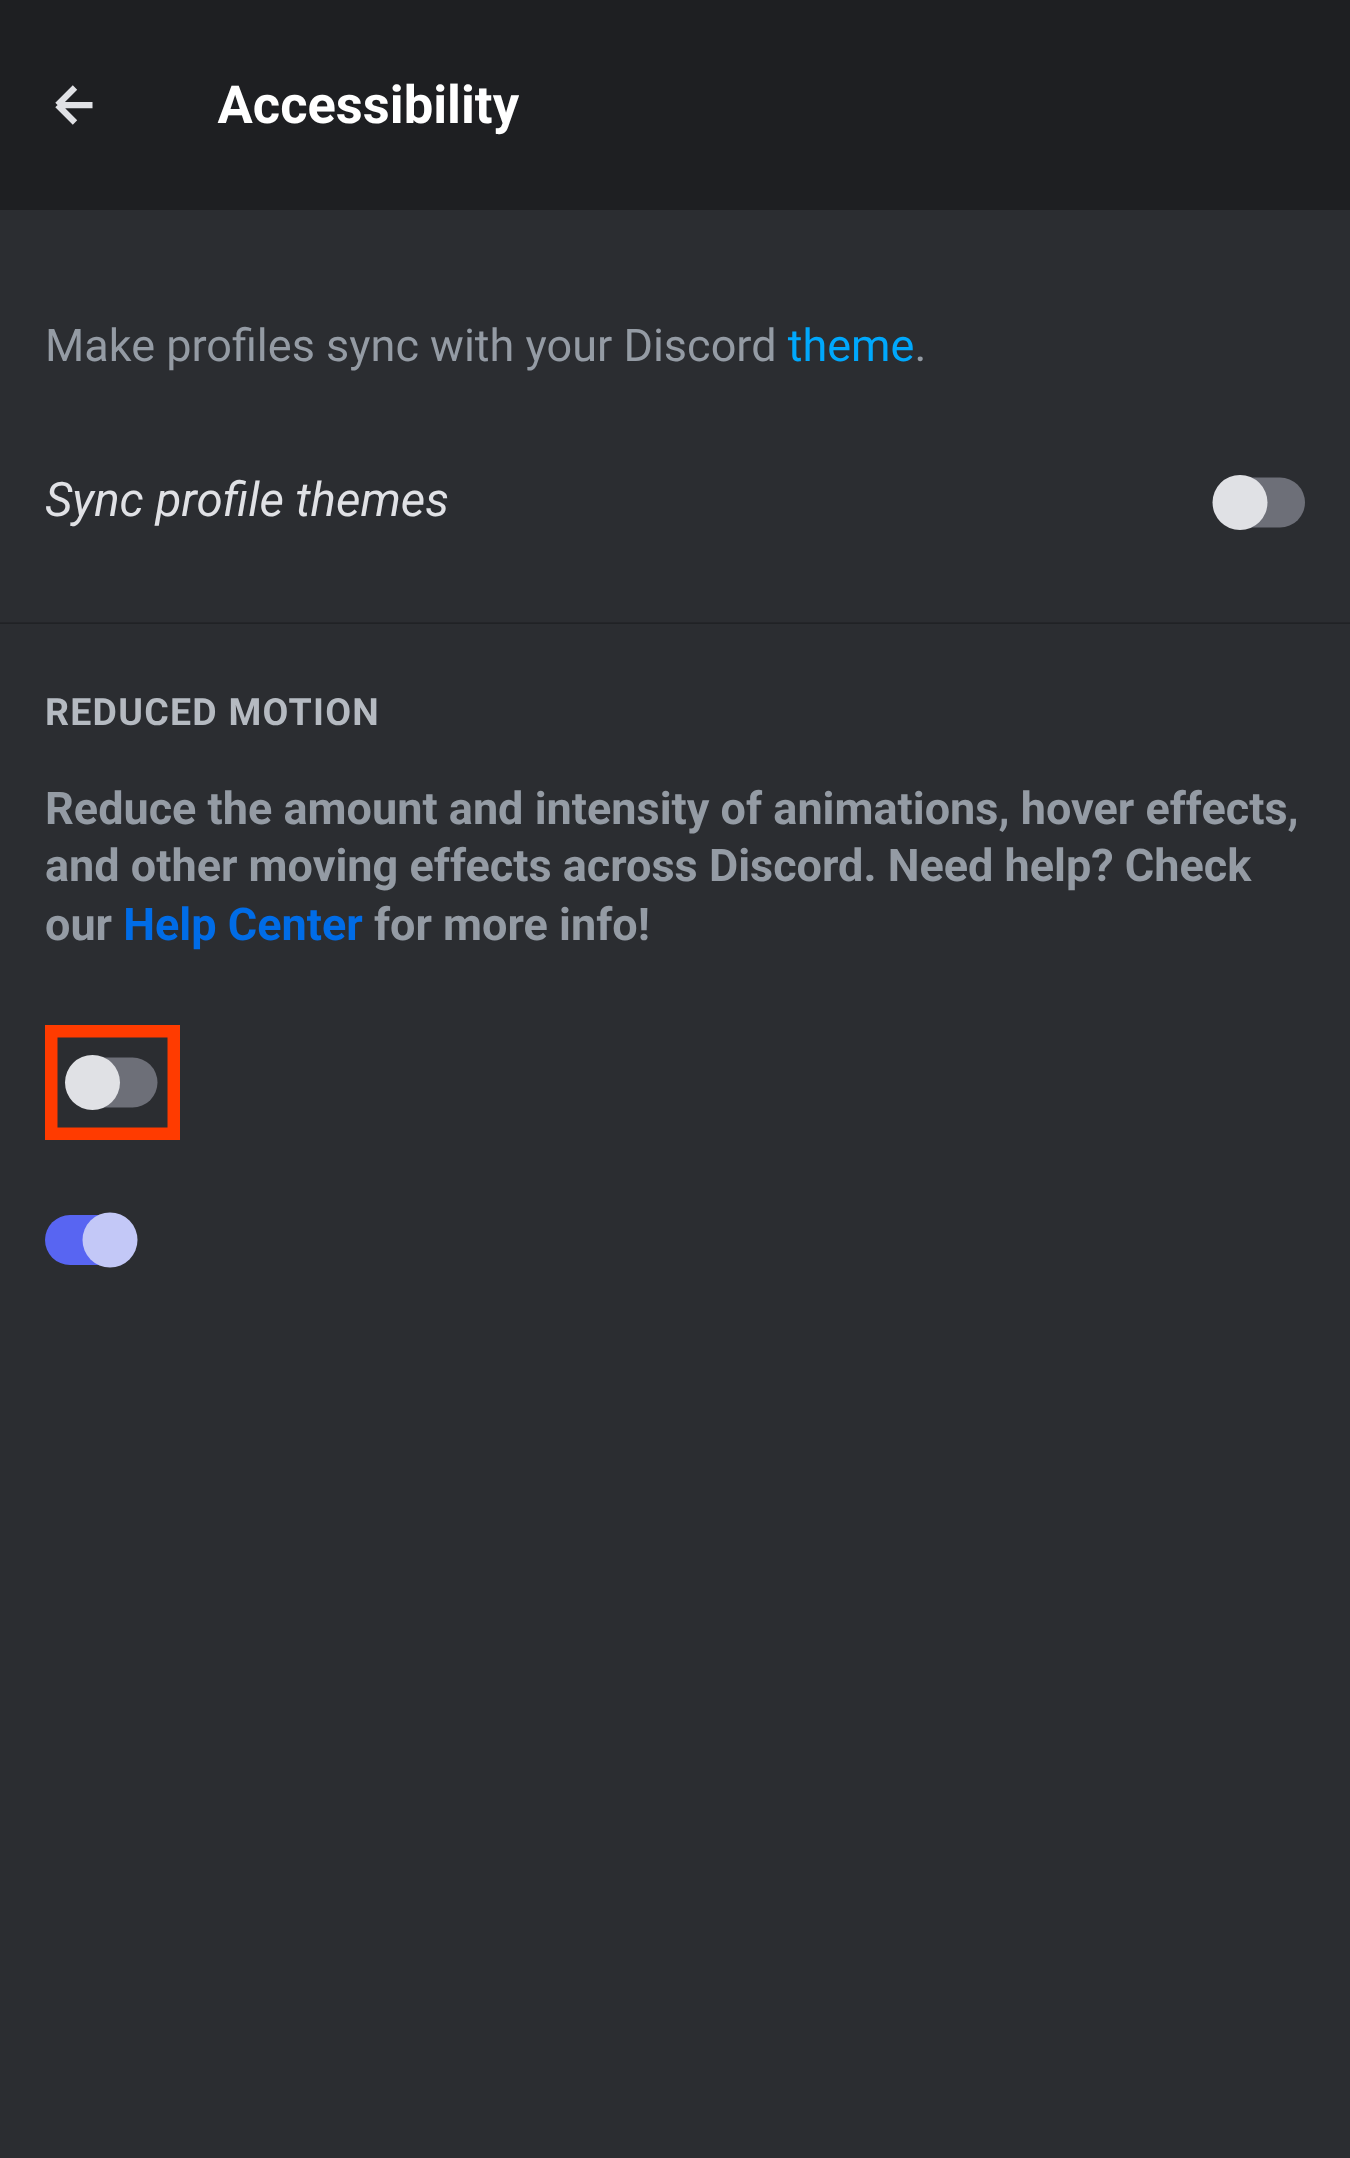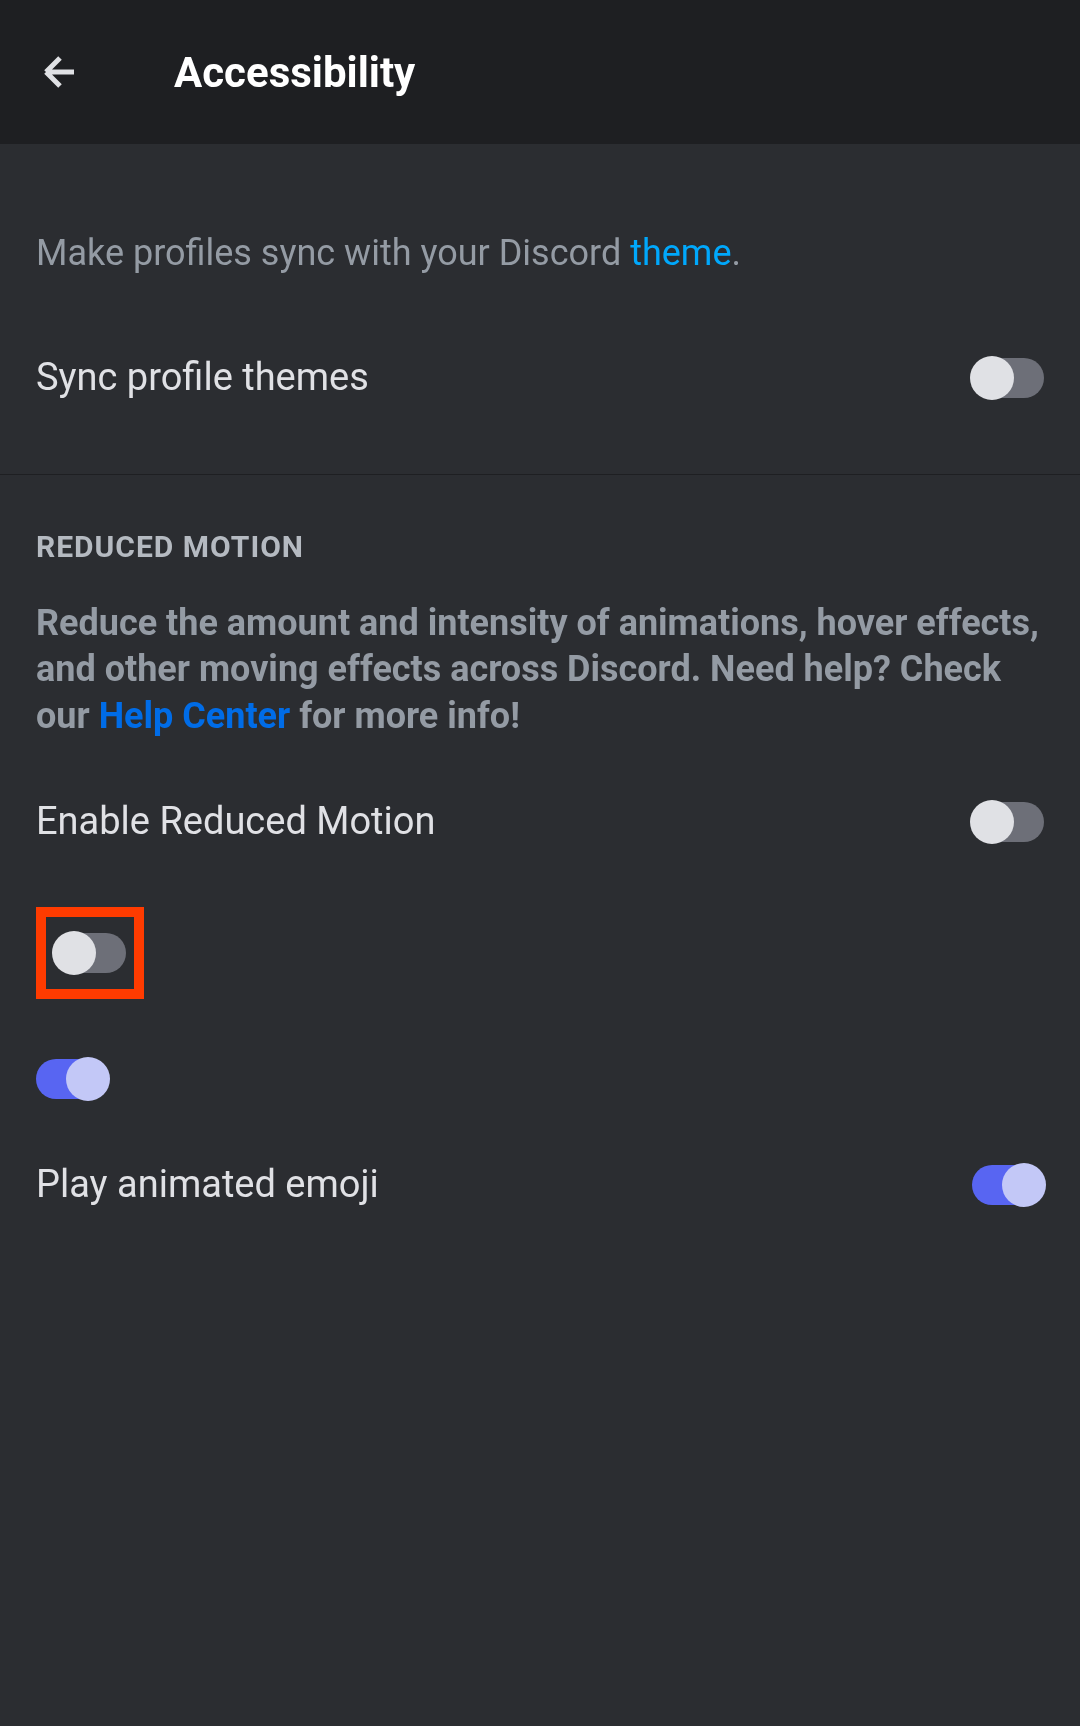--- a/index.html
+++ b/index.html
@@ -10,21 +10,21 @@
     body {
       width: 1080px;
       height: 1726px;
       background: #2b2d31;
       font-family: -apple-system, BlinkMacSystemFont, "Segoe UI", Roboto, sans-serif;
       color: #e0e1e5;
       overflow: hidden;
     }
     .header {
       background: #1e1f22;
-      height: 144px;
+      height: 168px;
       display: flex;
       align-items: center;
       padding: 0 36px;
       gap: 90px;
     }
     .back-icon {
       width: 48px;
       height: 48px;
       display: flex;
       align-items: center;
@@ -52,20 +52,21 @@
       margin-bottom: 44px;
     }
     .description .link {
       color: #00a8fc;
     }
     .setting-row {
       display: flex;
       align-items: center;
       justify-content: space-between;
       padding: 30px 0;
+      font-style: italic;
     }
     .setting-label {
       font-size: 38px;
       color: #e0e1e5;
       line-height: 1.35;
       max-width: 700px;
     }
     .section-header {
       font-size: 30px;
       font-weight: 700;
@@ -147,40 +148,28 @@
     </div>
   </div>
 </div>
 
 <div class="section-reduced">
   <div class="section-header">REDUCED MOTION</div>
   <div class="desc-multi">
     <span>Reduce the amount and intensity of animations, hover effects, and other moving effects across Discord. Need help? Check our </span><span class="link">Help Center</span><span> for more info!</span>
   </div>
 
-  <div class="setting-row">
-    <div class="setting-label">Enable Reduced Motion</div>
-    <div class="toggle off">
-      <div class="toggle-knob"></div>
-    </div>
-  </div>
 
   <div class="setting-row">
     <div class="highlight-box">
       <div class="toggle off">
         <div class="toggle-knob"></div>
       </div>
     </div>
   </div>
 
   <div class="setting-row">
     <div class="toggle on">
       <div class="toggle-knob"></div>
     </div>
   </div>
 
-  <div class="setting-row">
-    <div class="setting-label">Play animated emoji</div>
-    <div class="toggle on">
-      <div class="toggle-knob"></div>
-    </div>
-  </div>
 </div>
 
 </body></html>

